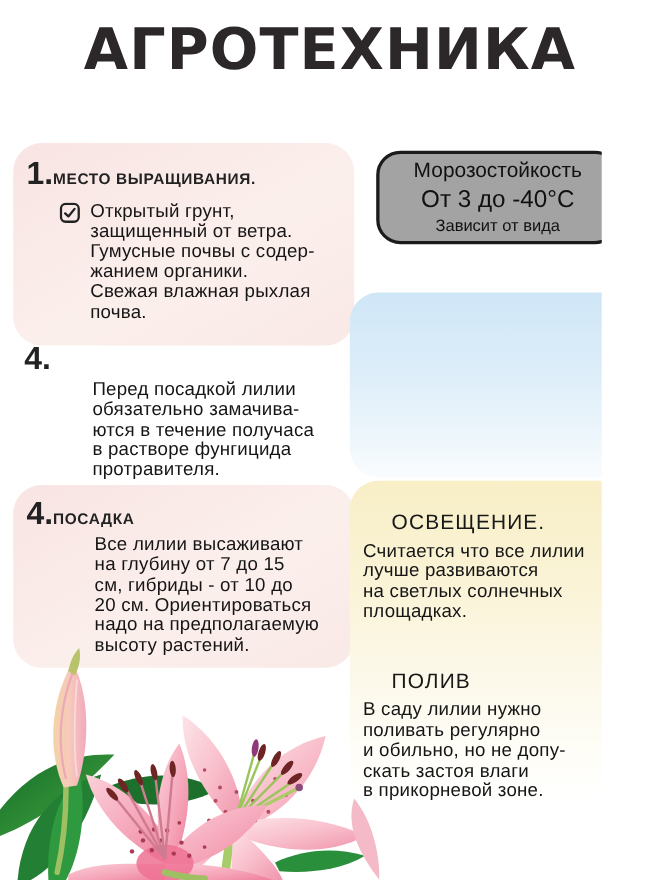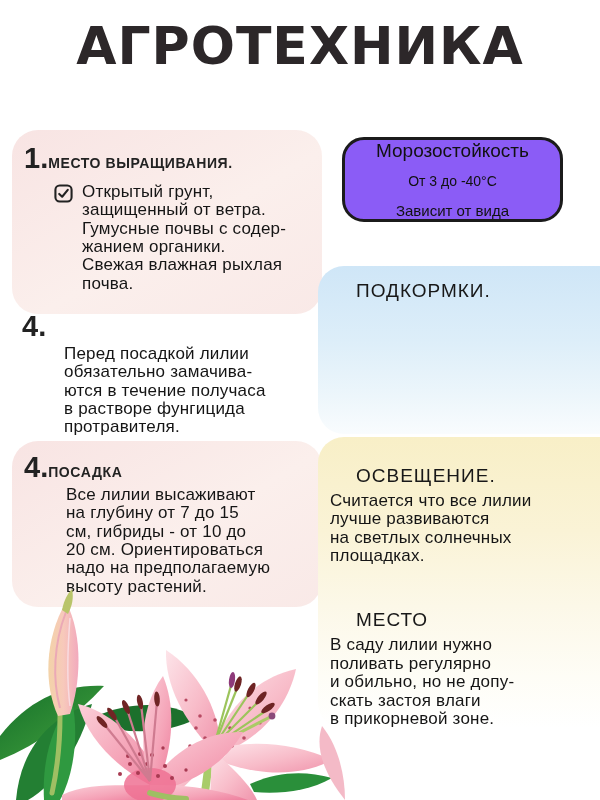--- a/index.html
+++ b/index.html
@@ -1,44 +1,44 @@
 <!DOCTYPE html>
 <html><head>
 <meta charset="utf-8">
 <style>
   html,body{margin:0;padding:0;background:#fff;}
   .page{
-    position:relative;width:600px;height:800px;background:#ffffff;overflow:hidden;
+    position:relative;width:547px;height:800px;background:#ffffff;overflow:hidden;
     font-family:"Liberation Sans",sans-serif;color:#161616;
   }
   .title{
     position:absolute;left:0;top:16px;width:600px;text-align:center;margin:0;
     font-family:"DejaVu Sans",sans-serif;font-weight:700;font-size:52px;letter-spacing:1px;color:#2c2729;
   }
   .card{position:absolute;box-sizing:border-box;}
   .pink{border-radius:26px;background:linear-gradient(150deg,#f8e4e3 0%,#fbefec 55%,#f9e9e7 100%);}
   .pos1{left:12px;top:130px;width:310px;height:184px;padding:12px 12px 0 12px;}
   .pos3{left:12px;top:441px;width:310px;height:166px;padding:10px 12px 0 12px;}
   .plain{position:absolute;box-sizing:border-box;}
   .pos2{left:22px;top:310px;width:300px;}
   .sec-head{display:flex;align-items:baseline;}
   .num{font-size:29px;font-weight:600;color:#222;}
   .caps{font-size:14px;font-weight:600;letter-spacing:.6px;color:#222;}
   .body{font-size:17px;line-height:1.08;letter-spacing:.2px;color:#151515;}
   .lines{white-space:pre-line;}
   .check-row{display:flex;margin:8px 0 0 30px;}
   .checkbox{width:19px;height:19px;flex:0 0 19px;margin:1px 9px 0 0;}
-  .indent{margin-left:42px;margin-top:2px;}
+  .indent{margin-left:62px;margin-top:2px;}
   .frost{
     position:absolute;left:342px;top:137px;width:221px;height:85px;box-sizing:border-box;
-    border:3px solid #1b1b1b;border-radius:22px;background:#8b5cf6;
-    display:flex;flex-direction:column;align-items:center;justify-content:space-between;text-align:center;
+    border:3px solid #1b1b1b;border-radius:22px;background:#a3a3a3;
+    display:flex;flex-direction:column;align-items:center;justify-content:center;text-align:center;
   }
   .f1{font-size:19px;font-weight:500;color:#111;}
-  .f2{font-size:14px;font-weight:500;color:#111;margin-top:1px;}
+  .f2{font-size:22px;font-weight:500;color:#111;margin-top:1px;}
   .f3{font-size:15px;color:#111;margin-top:3px;}
   .blue{
     left:318px;top:266px;width:282px;height:168px;border-radius:26px 0 0 26px;
     padding:14px 6px 0 12px;
     background:linear-gradient(180deg,#cfe6f7 0%,#ddeef9 45%,#edf6fb 78%,#f9fcfe 100%);
   }
   .yellow{
     left:318px;top:437px;width:282px;height:292px;border-radius:26px 0 0 26px;
     padding:28px 6px 0 12px;
     background:linear-gradient(180deg,#f8efc7 0%,#faf3d6 32%,#fcf8e8 58%,#fefdf6 82%,#ffffff 100%);
@@ -84,21 +84,20 @@
       <span class="num">4.</span>
     </div>
     <div class="body lines indent">Перед посадкой лилии
 обязательно замачива-
 ются в течение получаса
 в растворе фунгицида
 протравителя.</div>
   </section>
 
   <section class="card blue">
-    <div class="r-head">ПОДКОРМКИ.</div>
   </section>
 
   <section class="card pink pos3">
     <div class="sec-head">
       <span class="num">4.</span>
       <span class="caps">ПОСАДКА</span>
     </div>
     <div class="body lines indent">Все лилии высаживают
 на глубину от 7 до 15
 см, гибриды - от 10 до
@@ -107,21 +106,21 @@
 высоту растений.</div>
   </section>
 
   <section class="card yellow">
     <div class="r-head">ОСВЕЩЕНИЕ.</div>
     <div class="body lines">Считается что все лилии
 лучше развиваются
 на светлых солнечных
 площадках.</div>
     <div class="water-block">
-      <div class="r-head">МЕСТО</div>
+      <div class="r-head">ПОЛИВ</div>
       <div class="body lines">В саду лилии нужно
 поливать регулярно
 и обильно, но не допу-
 скать застоя влаги
 в прикорневой зоне.</div>
     </div>
   </section>
 
   <svg class="flowers" viewBox="0 0 345 212" aria-hidden="true">
     <defs>

